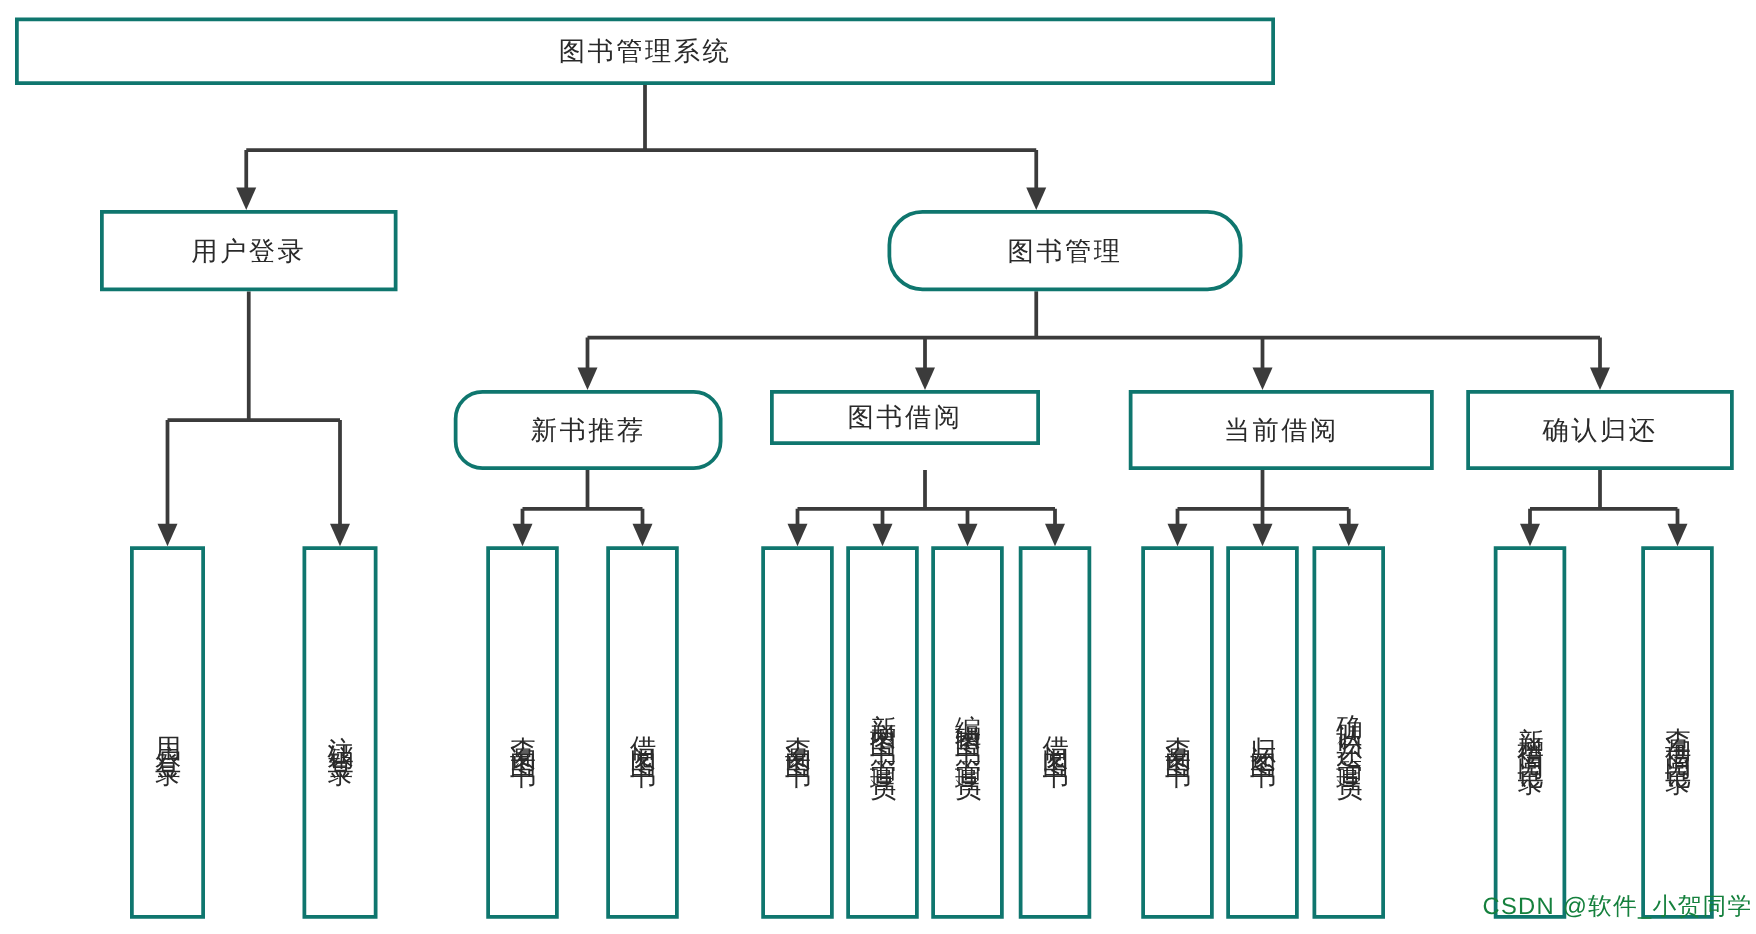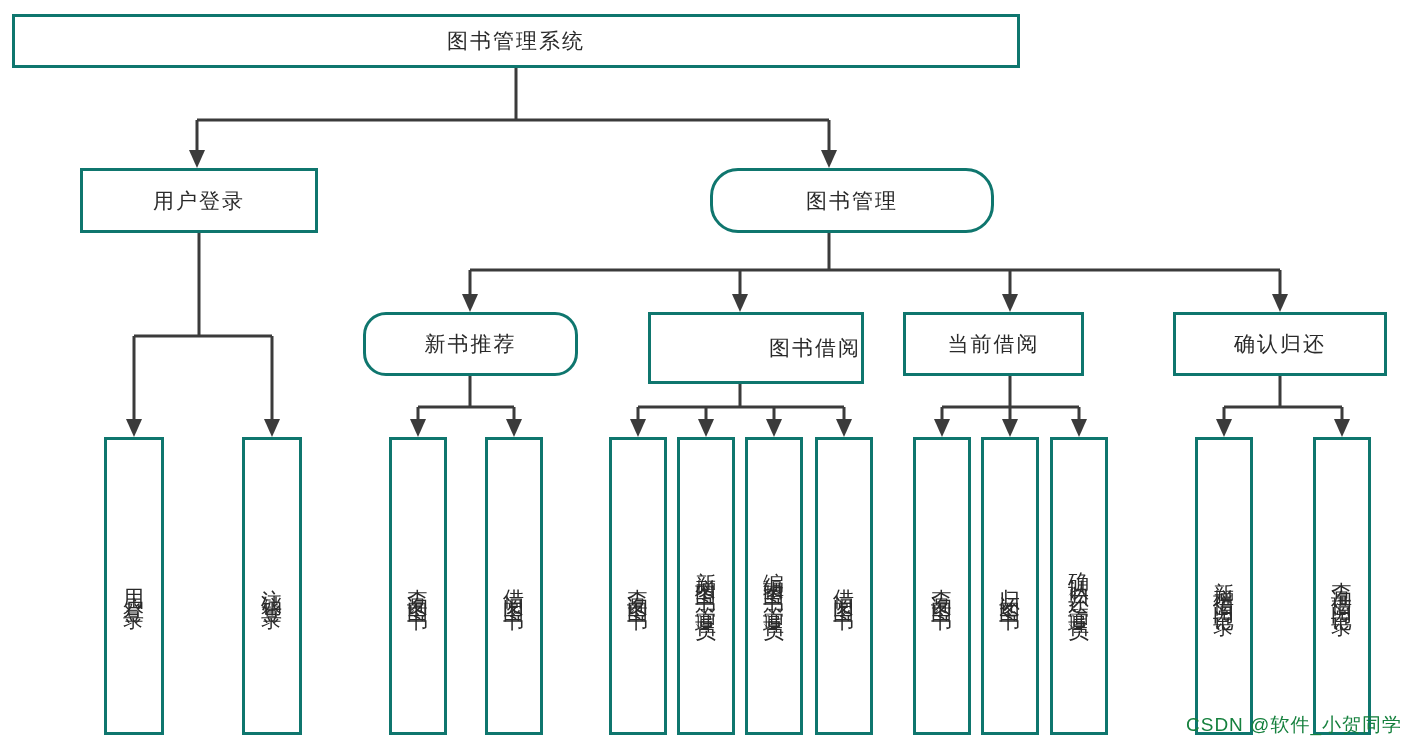--- a/index.html
+++ b/index.html
@@ -113,24 +113,24 @@
   <div class="node" style="left:80px; top:168px; width:238px; height:65px;">
     <span class="hlabel">用户登录</span>
   </div>
   <div class="node" style="left:710px; top:168px; width:284px; height:65px;border-radius:28px;">
     <span class="hlabel">图书管理</span>
   </div>
 
   <div class="node" style="left:363px; top:312px; width:215px; height:64px;border-radius:23px;">
     <span class="hlabel">新书推荐</span>
   </div>
-  <div class="node" style="left:648px; top:312px; width:216px; height:72px;justify-content:flex-end;">
+  <div class="node" style="left:616px; top:312px; width:216px; height:44px;">
     <span class="hlabel">图书借阅</span>
   </div>
-  <div class="node" style="left:903px; top:312px; width:181px; height:64px;text-align:right;">
+  <div class="node" style="left:903px; top:312px; width:244px; height:64px;text-align:right;">
     <span class="hlabel">当前借阅</span>
   </div>
   <div class="node" style="left:1173px; top:312px; width:214px; height:64px;">
     <span class="hlabel">确认归还</span>
   </div>
 
   <div class="node leaf" style="left:104px; top:437px; width:60px; height:298px;">
     <span class="vlabel">用户登录</span>
   </div>
   <div class="node leaf" style="left:242px; top:437px; width:60px; height:298px;">

